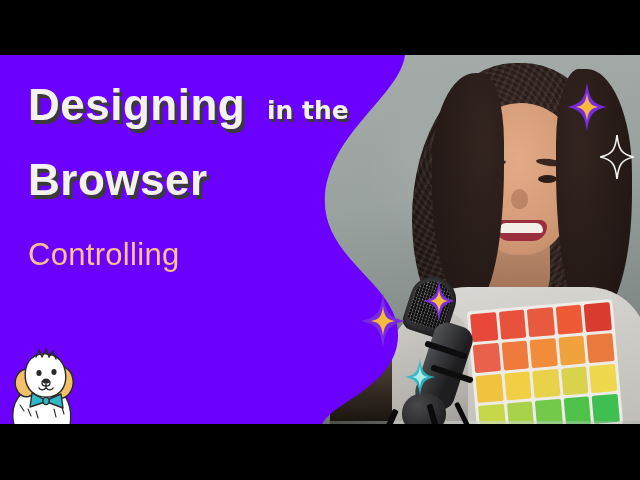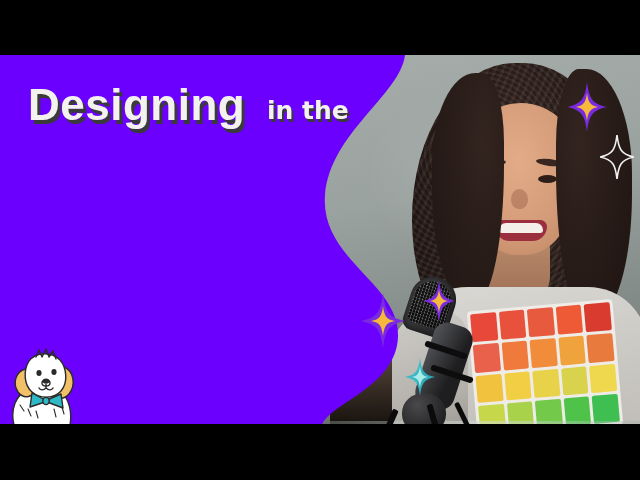--- a/index.html
+++ b/index.html
@@ -363,20 +363,22 @@
                  C400,40 330,78 325,140
                  C320,205 400,228 398,282
                  C396,332 330,348 322,370
                  L0,370 Z" fill="#6B00FF"></path>
       </svg>
     </div>
 
     <div id="textwrap">
       <div class="title-line" id="title-1">Designing</div>
       <div id="title-small">in the</div>
+      <div class="title-line" id="title-2">Browser</div>
+      <div class="sub-line" id="sub-1">Controlling</div>
     </div>
 
     <div id="dog">
       <svg viewBox="0 0 76 78" width="76" height="78" xmlns="http://www.w3.org/2000/svg">
         <g stroke="#2a2a2a" stroke-width="1.4" stroke-linejoin="round" stroke-linecap="round">
 
           <path d="M8,78 C4,62 10,48 22,42 L54,44 C64,52 66,66 64,78 Z" fill="#ffffff"></path>
 
           <path d="M20,22 C10,24 6,36 12,45 C18,53 28,50 30,42 C32,33 28,23 20,22 Z" fill="#f2c066"></path>
 

